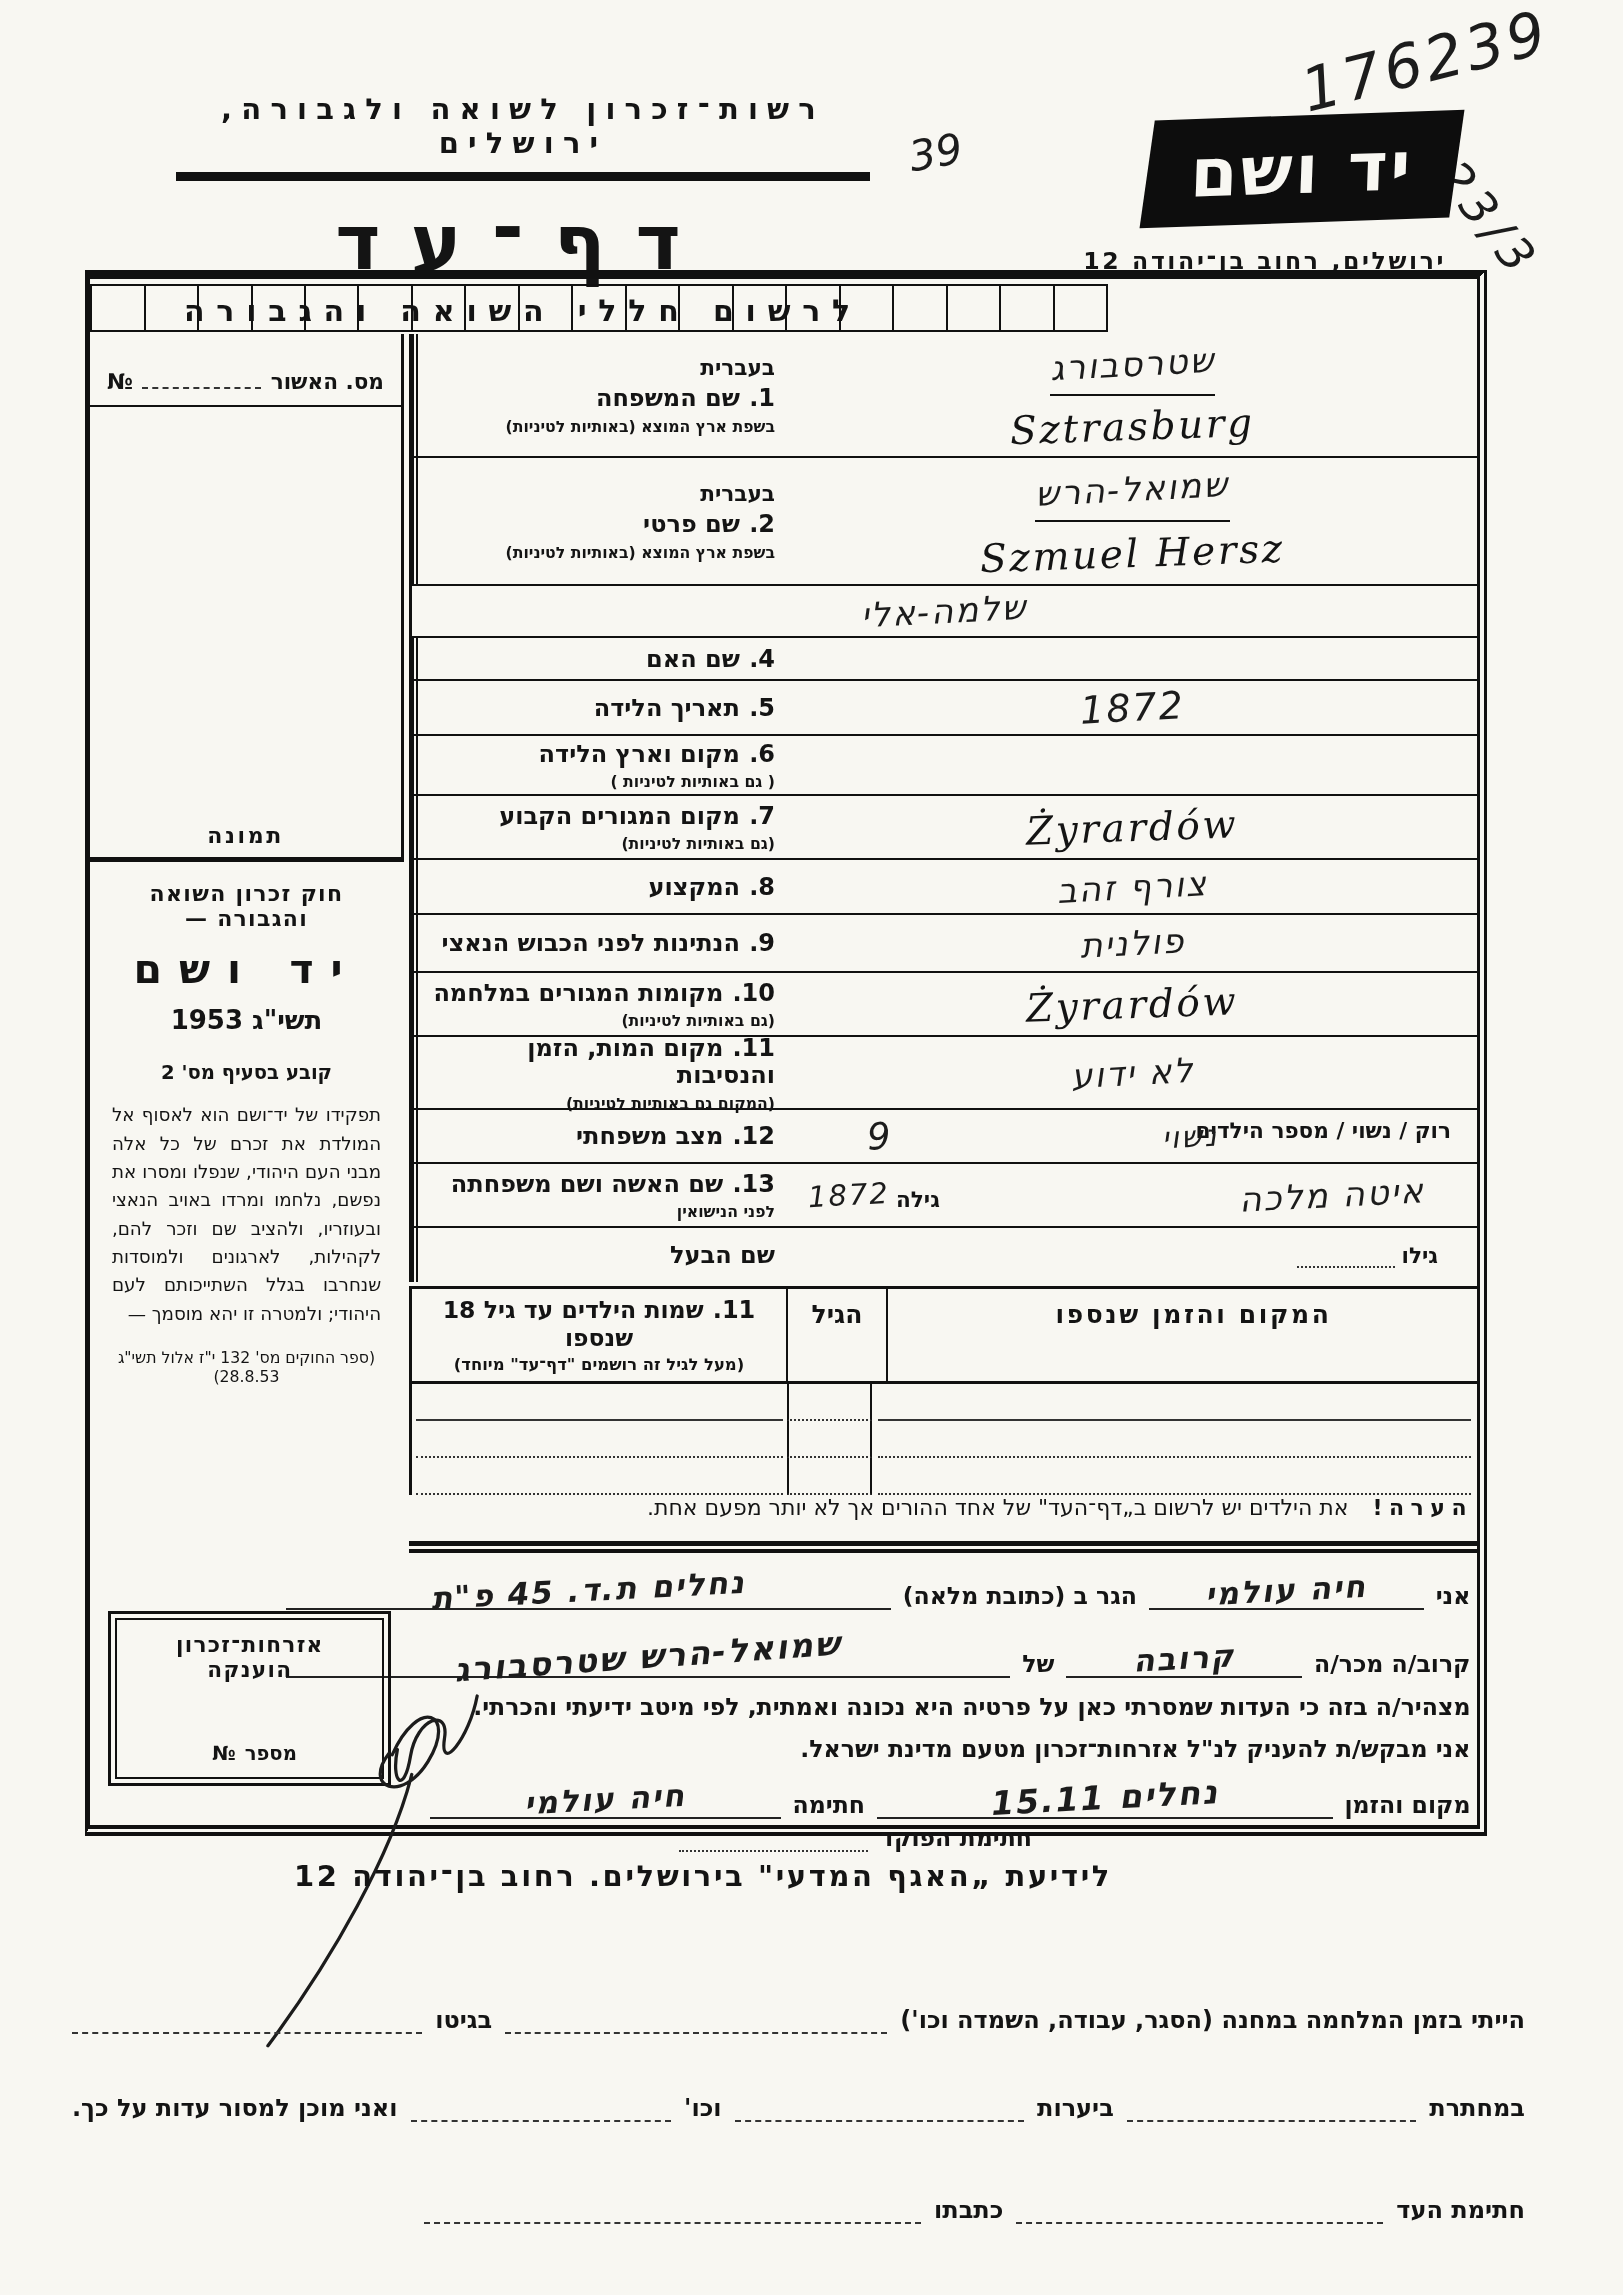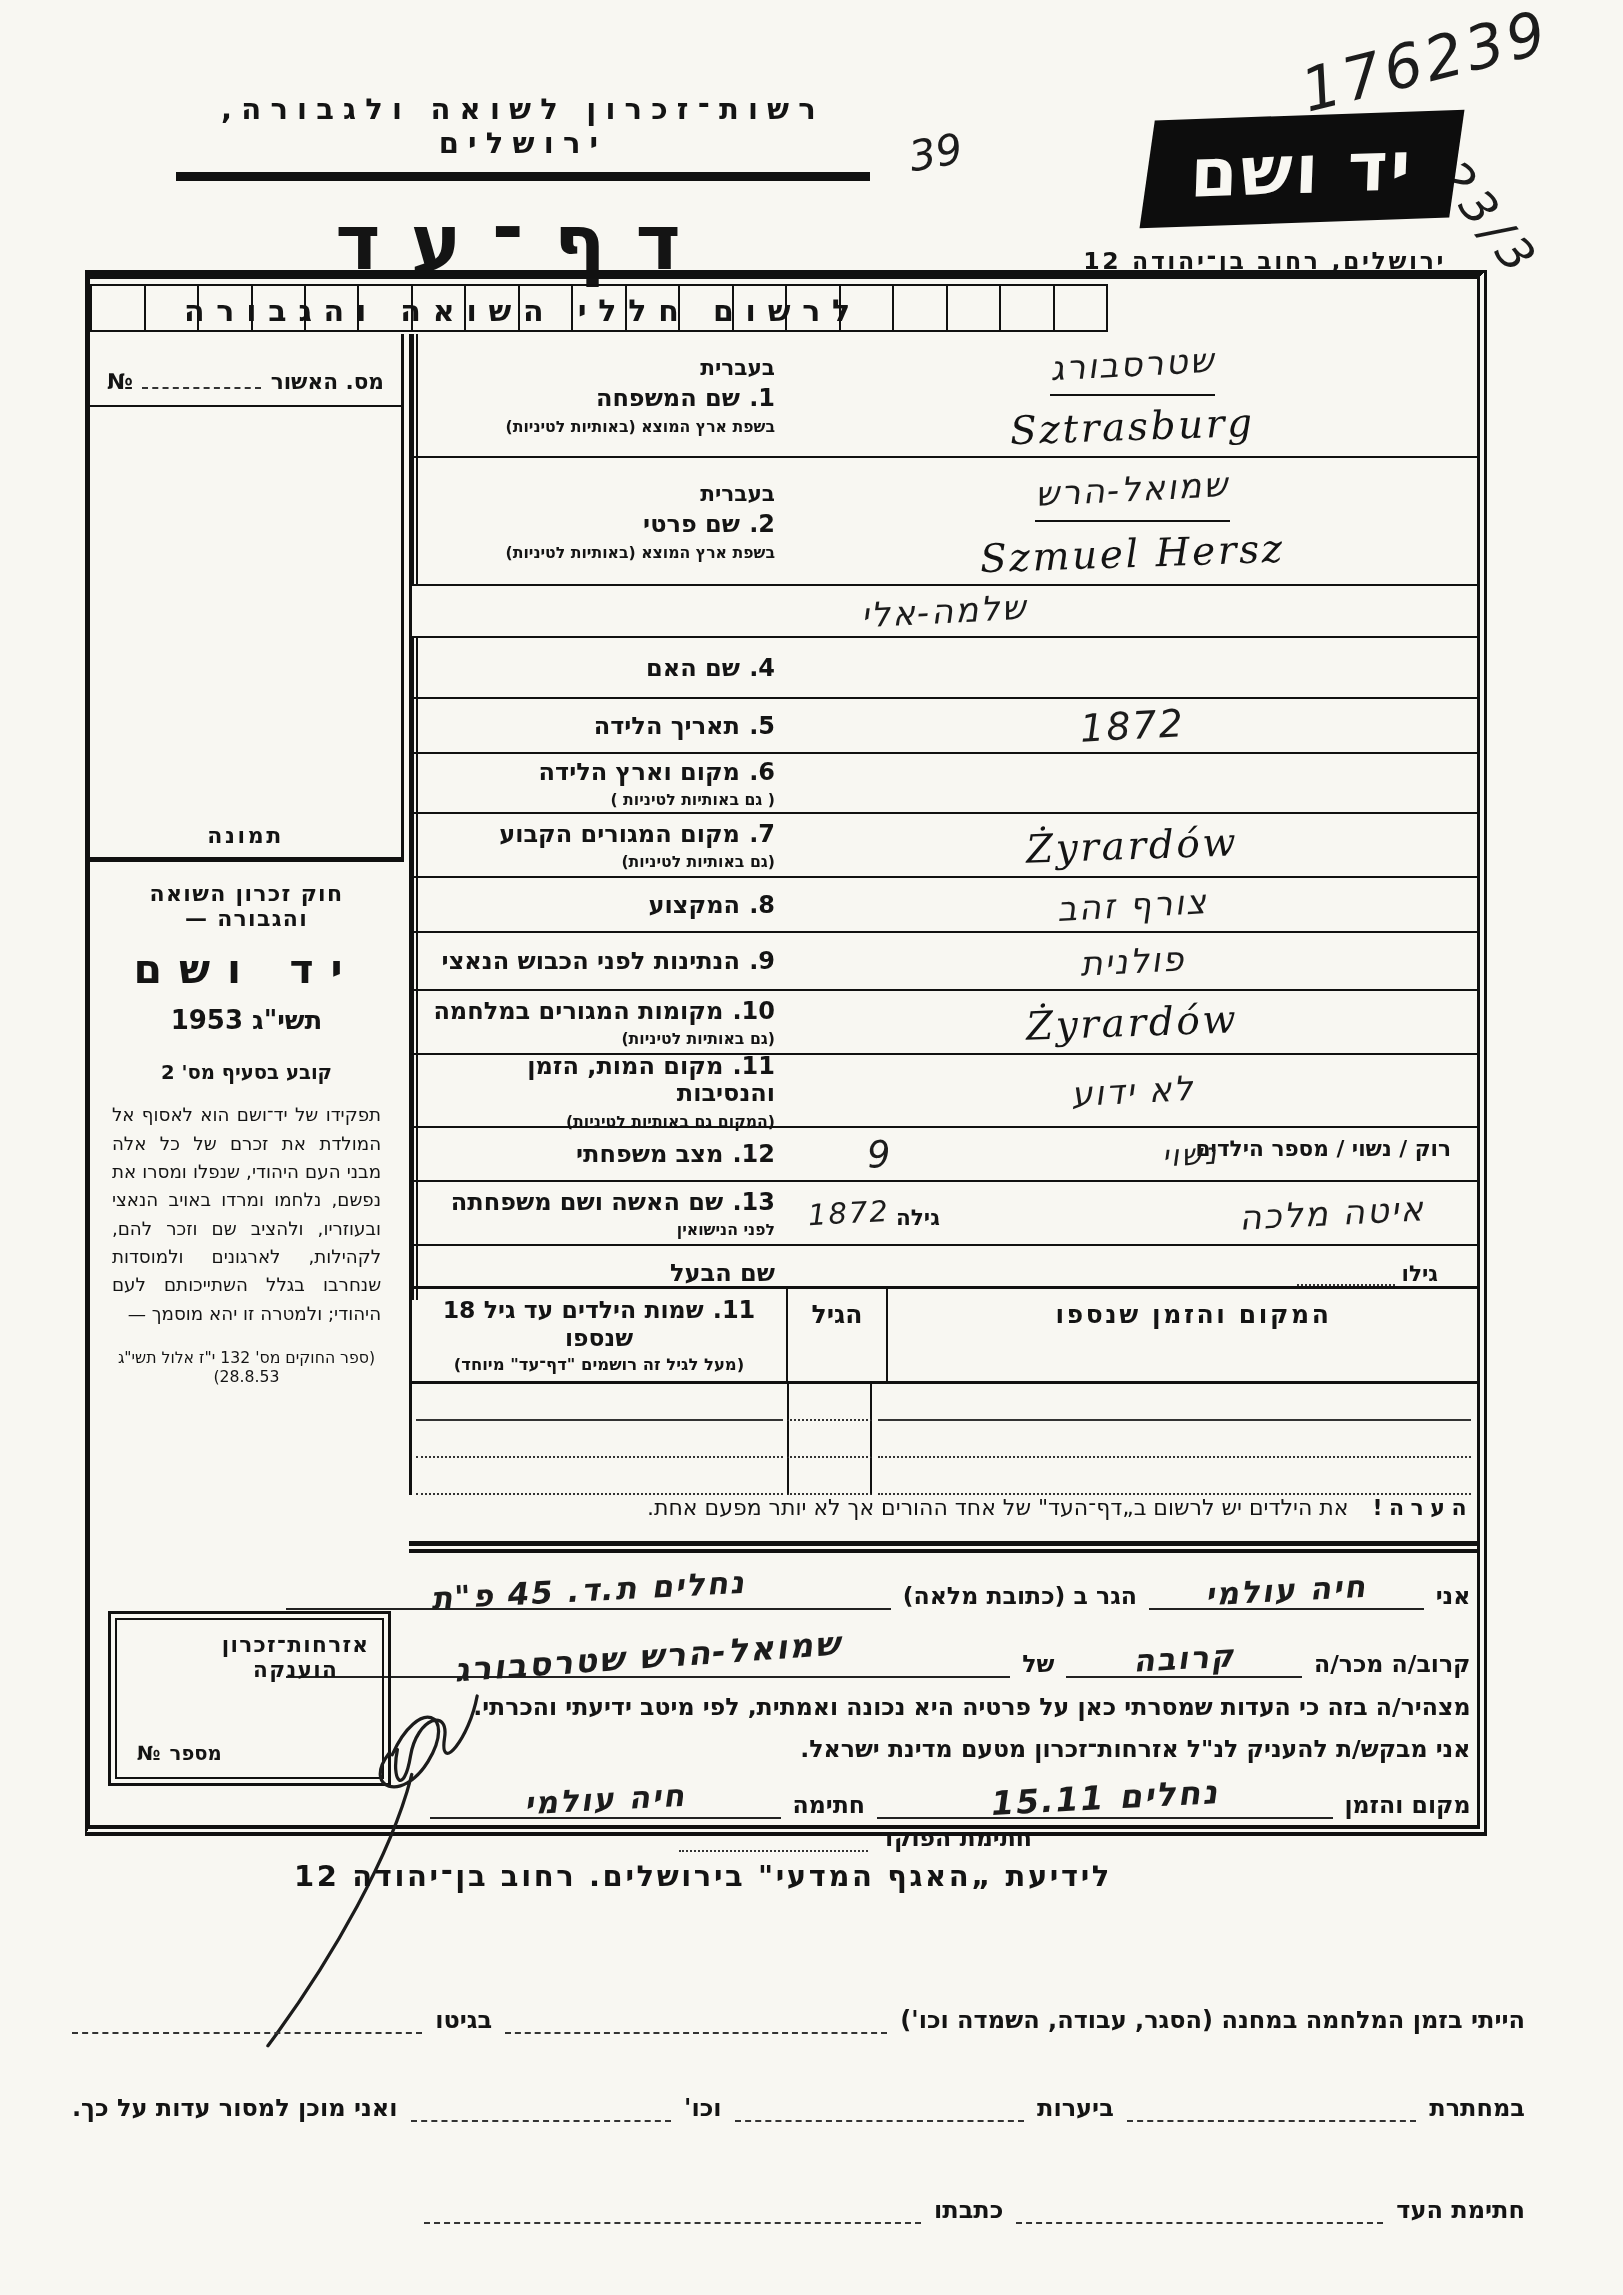--- a/index.html
+++ b/index.html
@@ -76,22 +76,22 @@
   .note-line{position:absolute;left:319px;top:1216px;right:3.9px;font-size:22px;}
   .note-label{font-weight:bold;letter-spacing:6.5px;margin-left:17px;}
   .dbl-rule{position:absolute;left:319px;top:1262px;right:0;height:11.8px;
             border-top:5.2px solid #111;border-bottom:4.6px solid #111;box-sizing:border-box;}
   
   .decl-row{position:absolute;font-size:23.6px;font-weight:bold;display:flex;align-items:flex-end;gap:11.8px;}
   .blank{border-bottom:2px solid #222;display:inline-flex;align-items:flex-end;justify-content:center;}
   .dotted{border-bottom:2.6px dotted #333;}
   .cit-box{position:absolute;left:18.3px;top:1332px;width:283px;height:175px;border:3.3px solid #111;
            box-sizing:border-box;padding:3.9px;}
-  .cit-inner{border:2px solid #111;height:100%;box-sizing:border-box;display:flex;
-             justify-content:space-between;padding:11.8px 13px;}
+  .cit-inner{border:2px solid #111;height:100%;box-sizing:border-box;display:flex;flex-direction:column;
+             justify-content:space-between;padding:11.8px 13px;align-items:center;}
   .cit-title{font-size:21.6px;font-weight:bold;text-align:center;letter-spacing:1.3px;}
   .cit-bottom{display:flex;align-items:flex-end;gap:9.2px;font-size:19.6px;font-weight:bold;}
   
   .f-title{position:absolute;top:1859px;right:511px;width:818px;text-align:center;
            font-size:29px;font-weight:bold;letter-spacing:2.6px;}
   .f-line{position:absolute;left:72px;right:98px;display:flex;align-items:flex-end;gap:13px;
           font-size:24px;font-weight:bold;}
   .fblank{border-bottom:2.6px dashed #333;height:29px;}
   .flourish{position:absolute;left:196px;top:1676px;pointer-events:none;}
 </style>
@@ -191,21 +191,21 @@
           <span class="fsub">בשפת ארץ המוצא (באותיות לטיניות)</span>
         </div>
       </div>
 
       <div class="frow" style="height:52px">
         <div class="vcell">
             <span class="hw hw-he">שלמה-אלי</span>
           </div>
       </div>
 
-      <div class="frow" style="height:61px">
+      <div class="frow" style="height:43px">
         <div class="vcell">
             <span class="hw hw-he"></span>
           </div>
         <div class="lcell">
             <span><span class="fno">4.</span><span class="flabel">שם האם</span></span>
           </div>
       </div>
 
       <div class="frow" style="height:55px">
         <div class="vcell">

